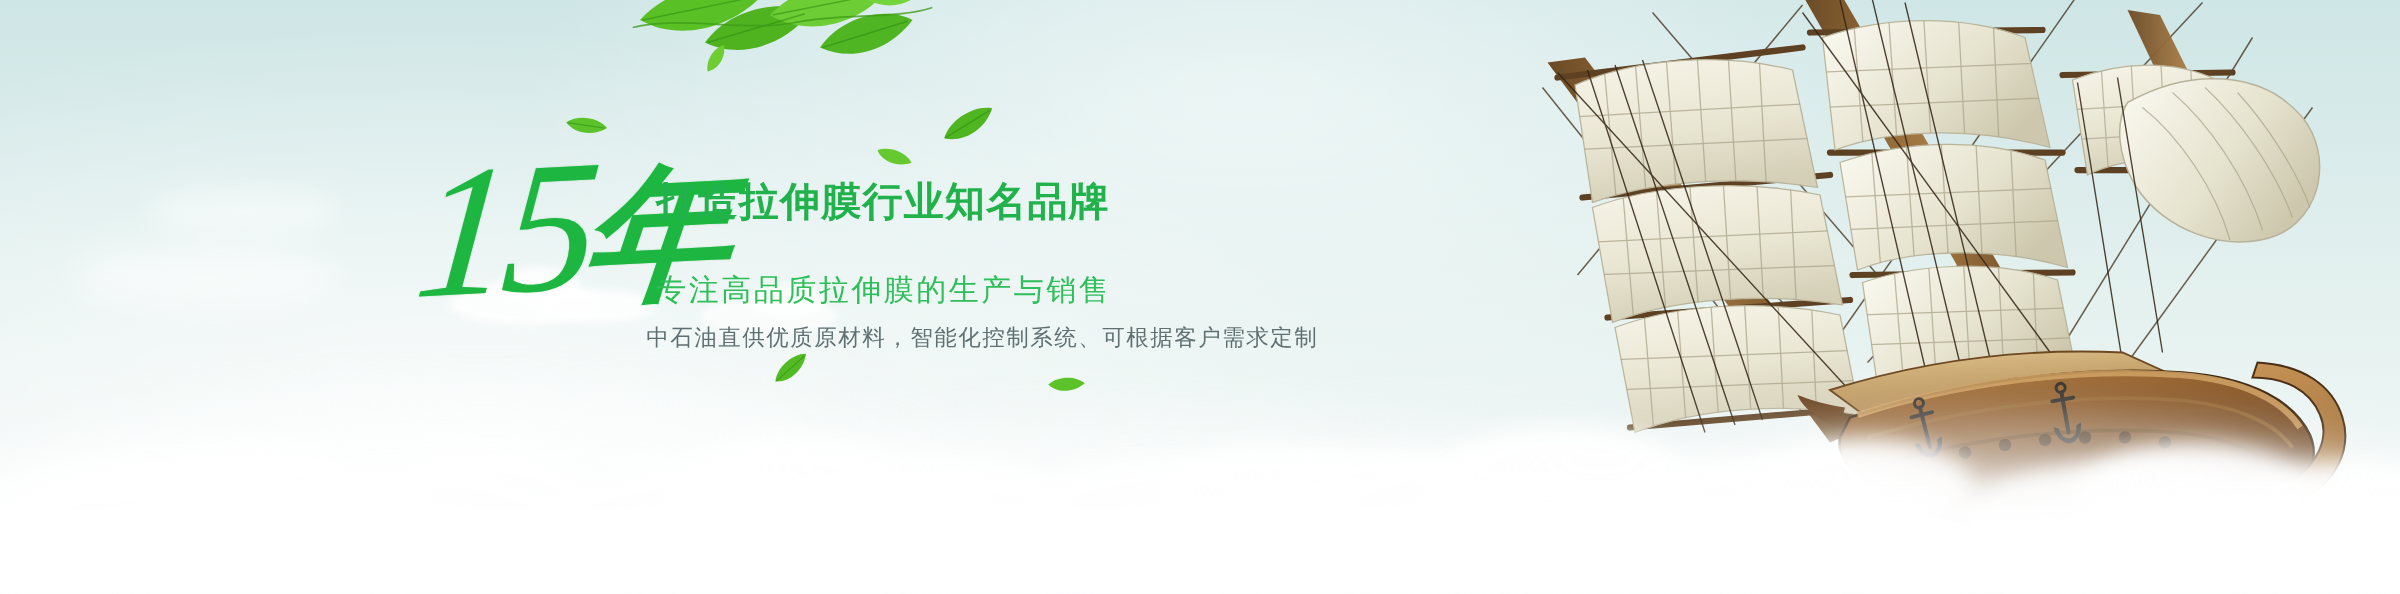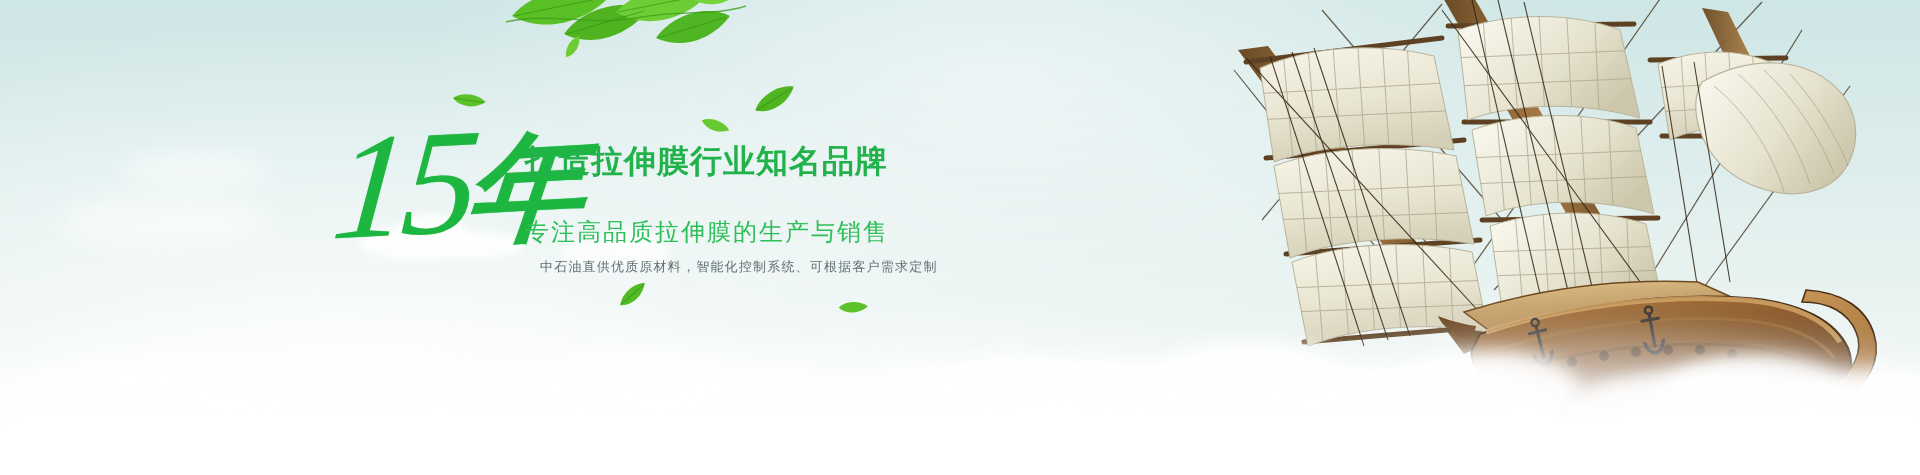--- a/index.html
+++ b/index.html
@@ -109,23 +109,23 @@
     font-size:24px;
     font-weight:400;
     color:#2fbf5a;
     letter-spacing:2px;
     white-space:nowrap;
     font-family:"DejaVu Sans","Liberation Sans",sans-serif;
     text-align:center;
   }
   .tagline {
     position:absolute;
-    left:205px;
+    left:182px;
     top:154px;
-    font-size:13px;
+    font-size:18px;
     font-weight:400;
     color:#5f6f72;
     letter-spacing:1.2px;
     white-space:nowrap;
     font-family:"DejaVu Sans","Liberation Sans",sans-serif;
     text-align:center;
   }
 
   
   .ship {

